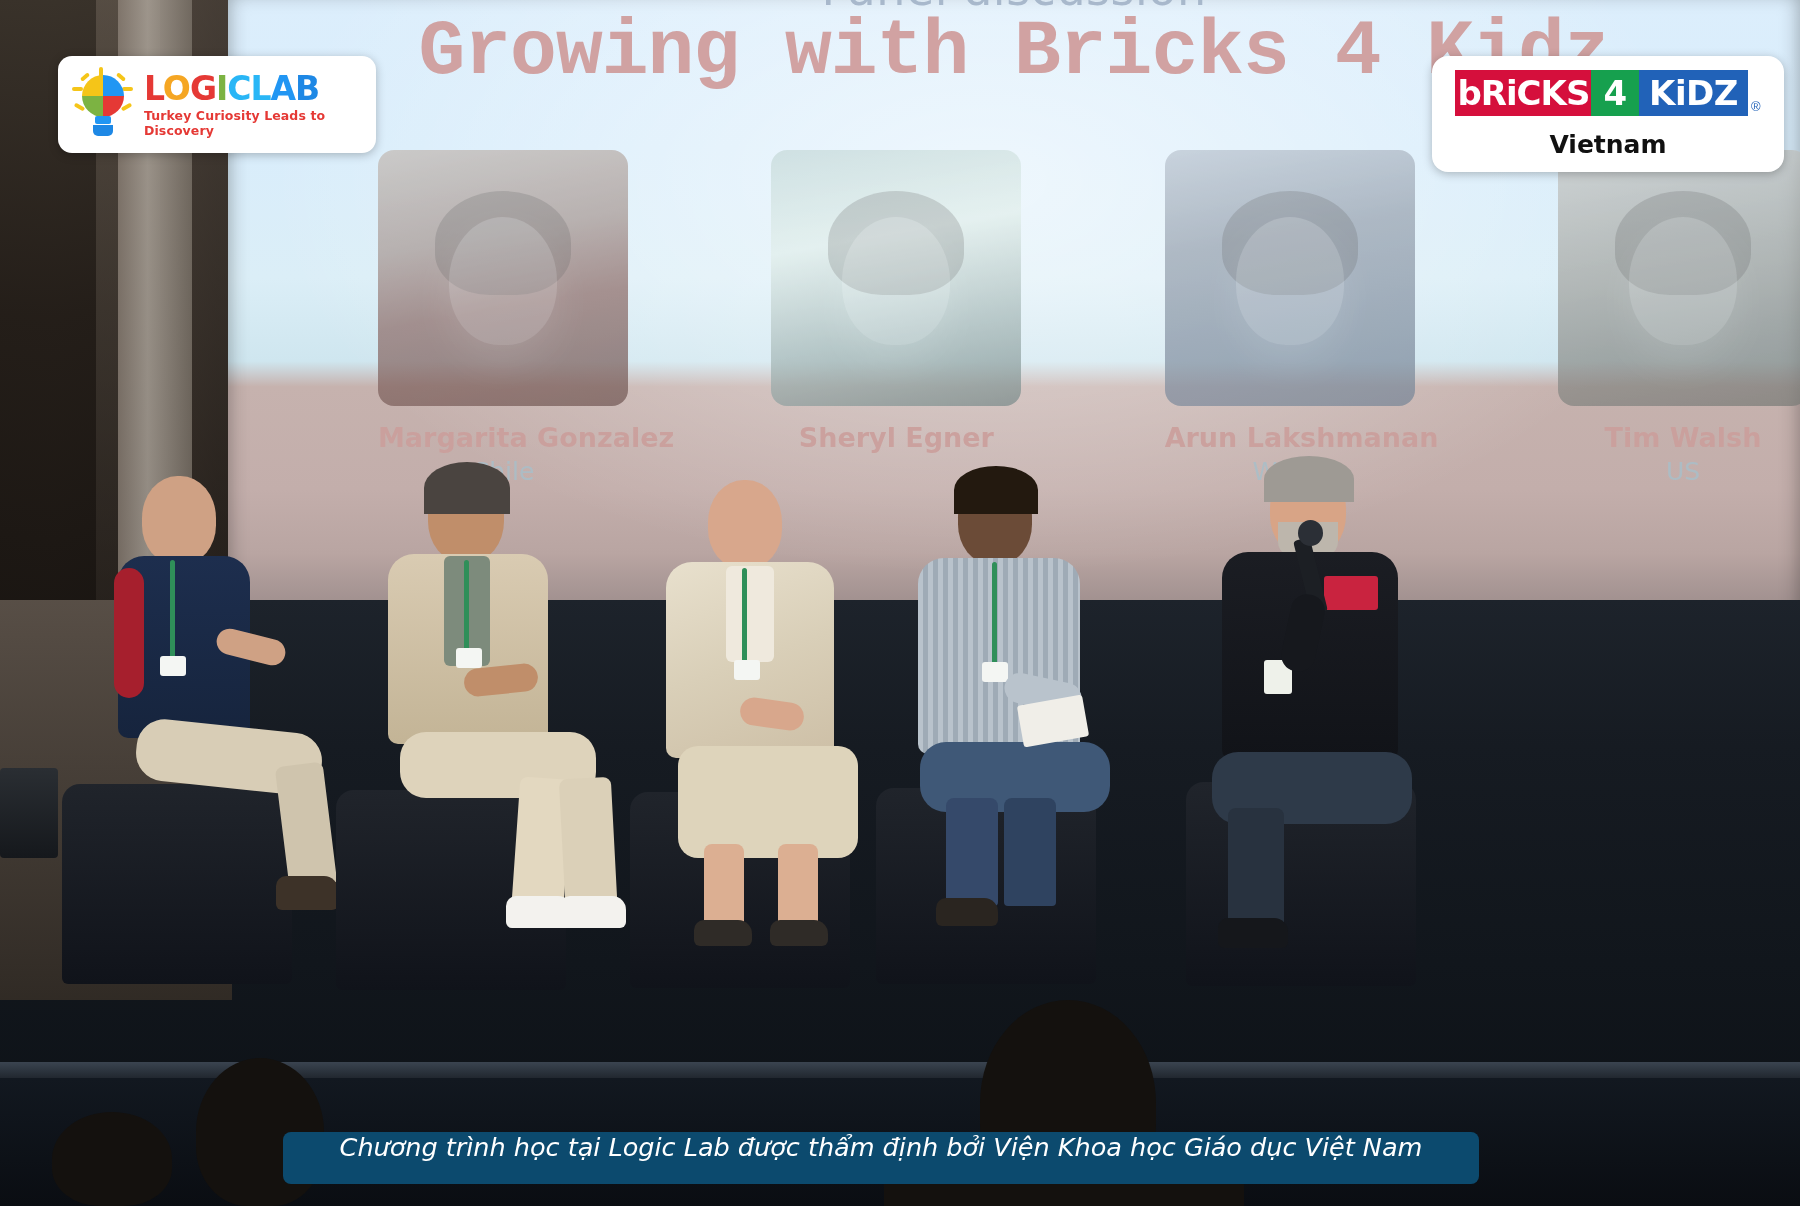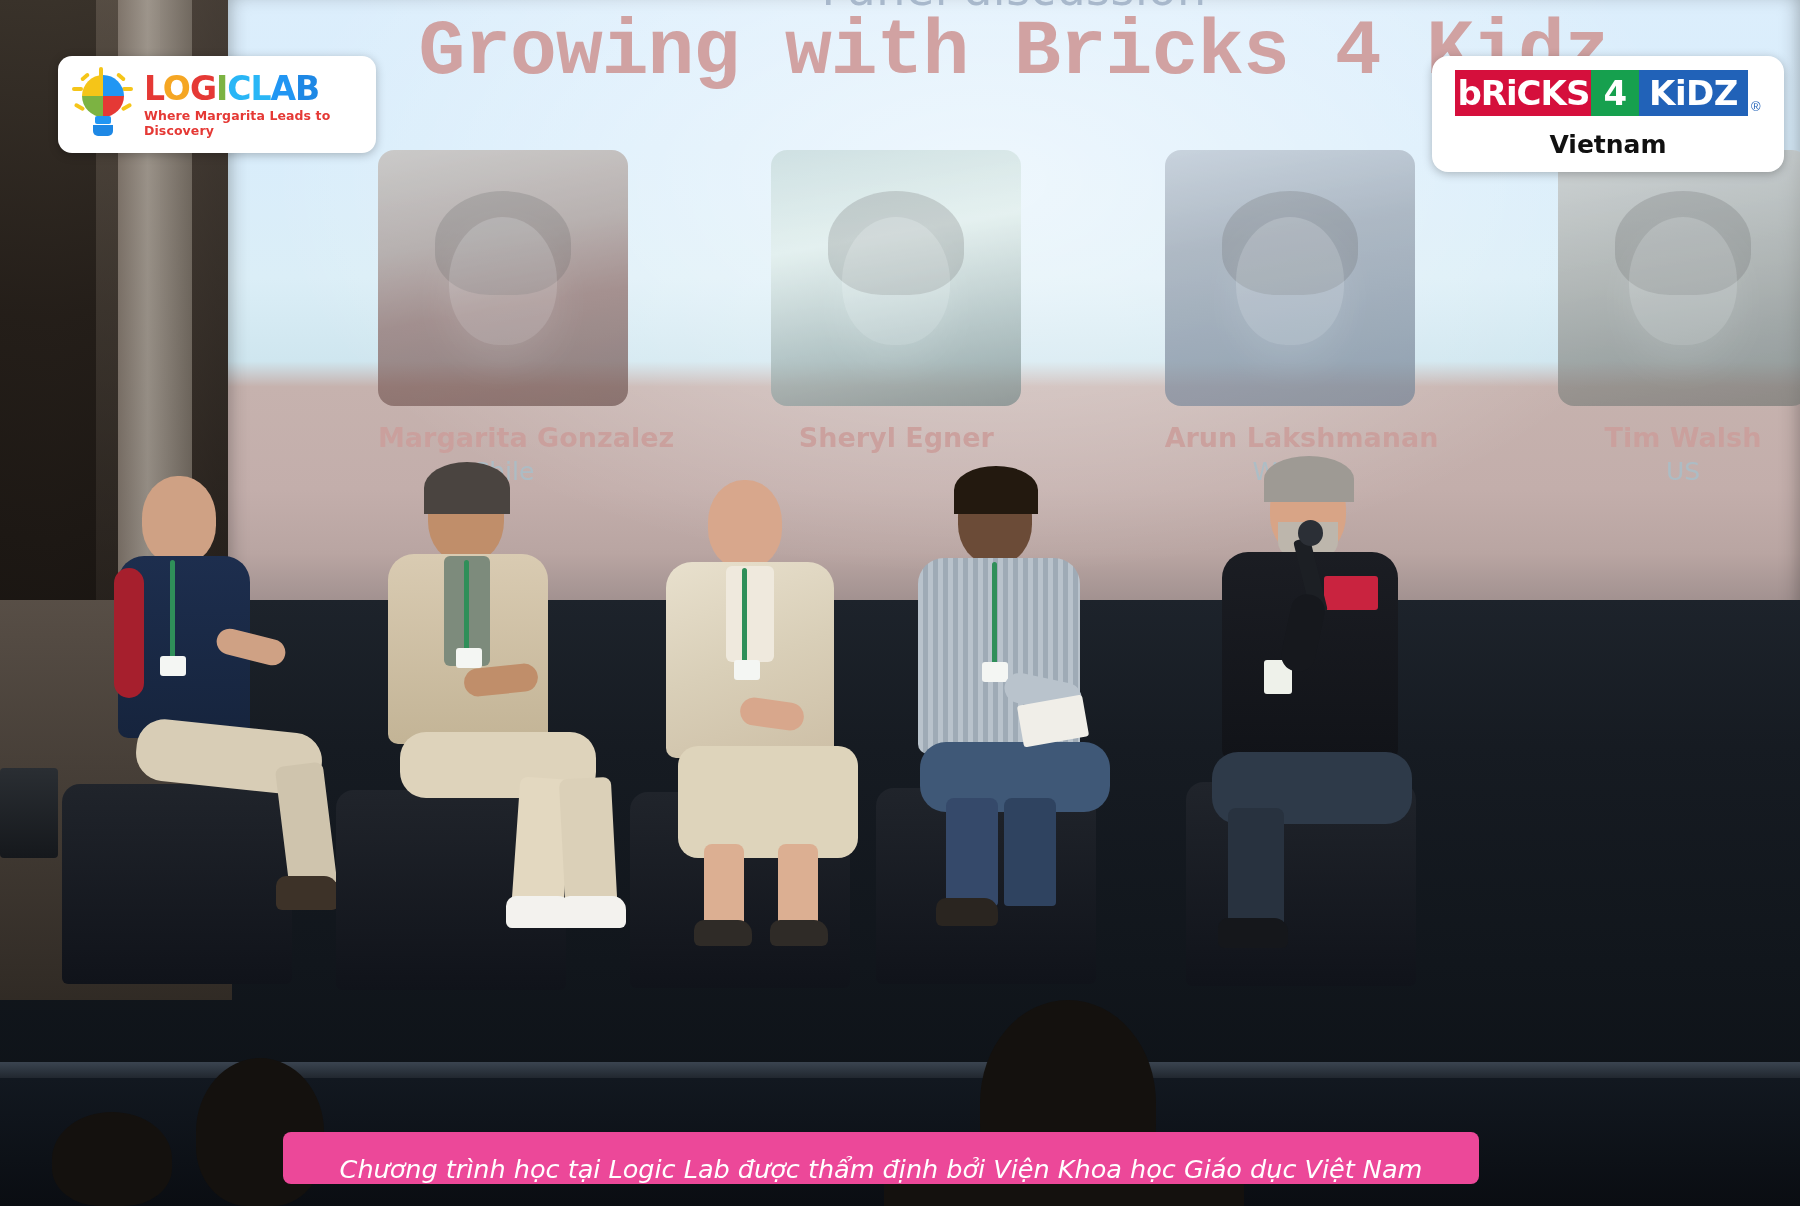--- a/index.html
+++ b/index.html
@@ -202,21 +202,21 @@
   .blk-green{background:#16a04e;padding:0 12px;font-size:34px;}
   .blk-blue{background:#2162b8;padding:0 10px;font-size:34px;letter-spacing:-.5px;}
   .stud-red{background:#d50f3c;} .stud-green{background:#16a04e;} .stud-blue{background:#2162b8;}
   .reg{font-size:13px;color:#2162b8;align-self:flex-end;margin-left:3px;margin-bottom:2px;}
   .b4k-vn{font-size:25px;font-weight:bold;color:#111;font-family:"DejaVu Sans", sans-serif;
     margin-top:12px;}
 
   
   .caption{
     position:absolute;left:283px;top:1132px;width:1196px;height:52px;
-    background:#ec4899;border-radius:8px;display:flex;align-items:flex-end;
+    background:#0c4a6e;border-radius:8px;display:flex;align-items:flex-start;
     justify-content:center;
   }
   .caption span{
     color:#fff;font-size:25.5px;font-style:italic;
     font-family:"DejaVu Sans", sans-serif;white-space:nowrap;
   }
   .mic{position:absolute;border-radius:4px;background:#1c1f24;}
 </style>
 </head>
 <body>
@@ -403,21 +403,21 @@
         <div class="bq bq3"></div>
           <div class="bq bq4"></div>
       </div>
       <div class="bulb-neck"></div>
       <div class="bulb-base"></div>
     </div>
     <div class="ll-text">
       <div class="ll-word">
         <span>L</span><span>O</span><span>G</span><span>I</span><span>C</span><span>L</span><span>A</span><span>B</span>
       </div>
-      <div class="ll-tag">Where Margarita Leads to Discovery</div>
+      <div class="ll-tag">Turkey Curiosity Leads to Discovery</div>
     </div>
   </div>
 
   <div class="logo-b4k">
     <div class="b4k-row">
       <div class="blk blk-red">
         <div class="studs">
             <div class="stud stud-red"></div>
             <div class="stud stud-red"></div>
             <div class="stud stud-red"></div>

